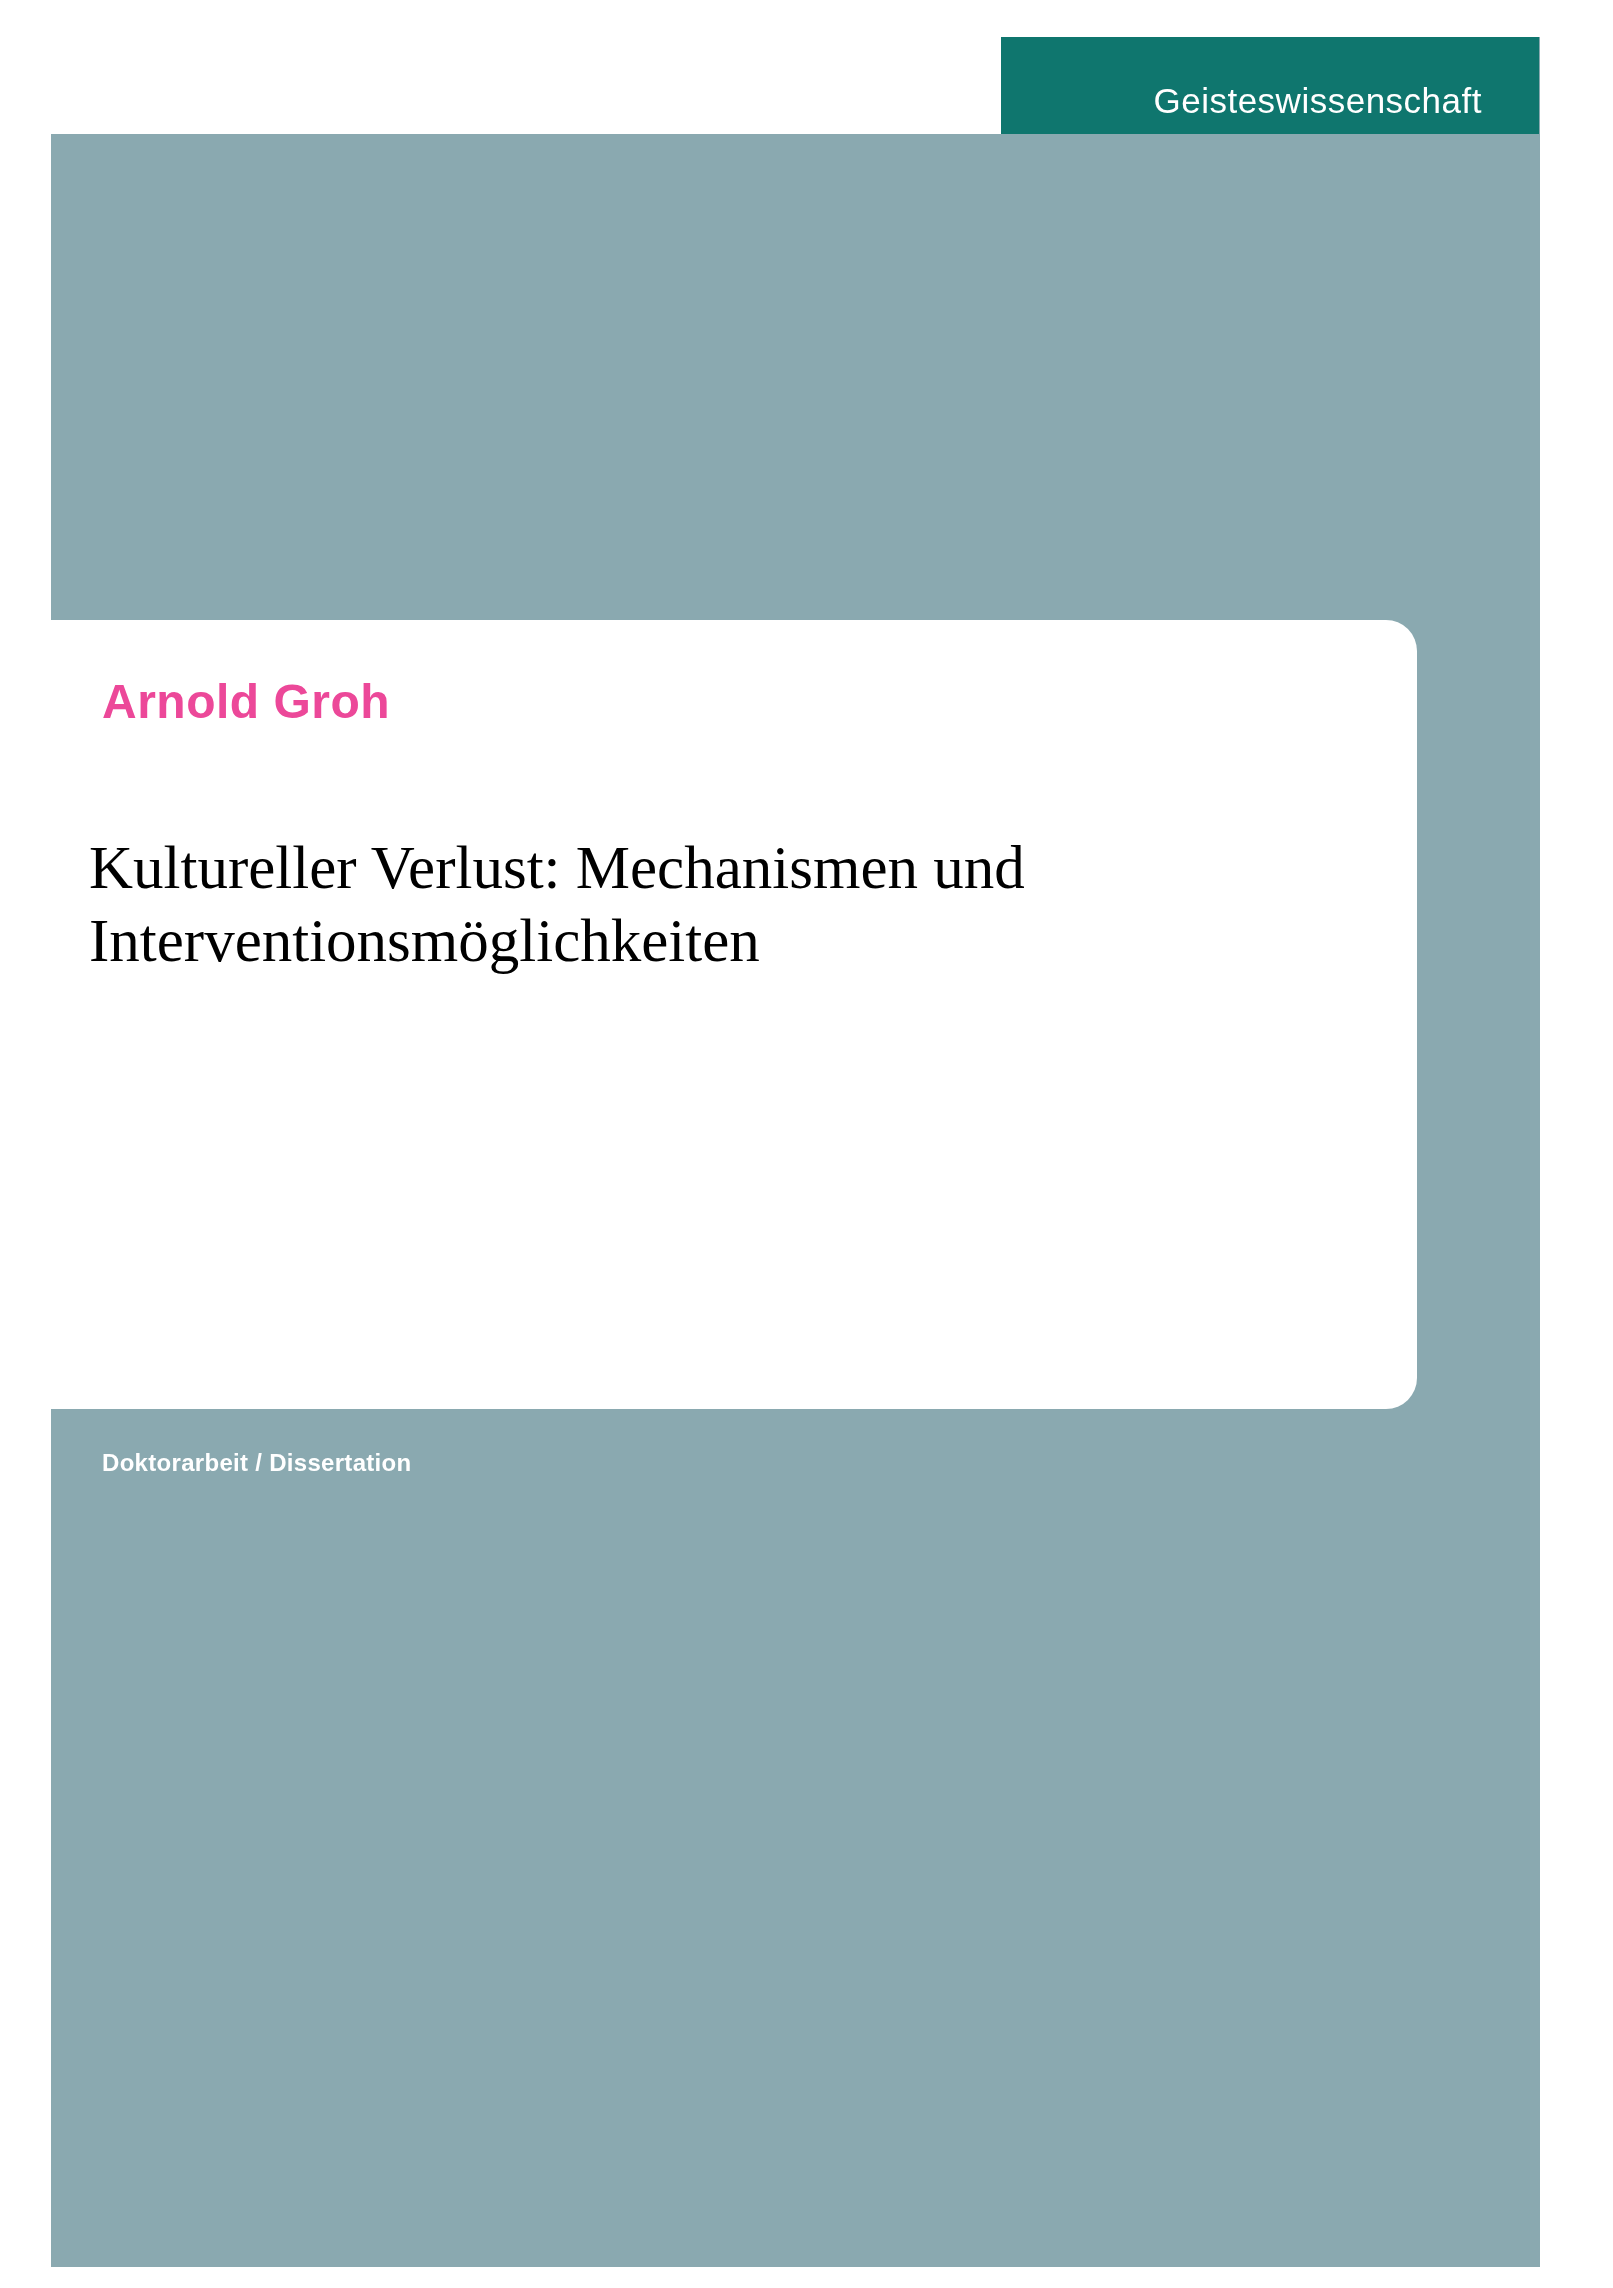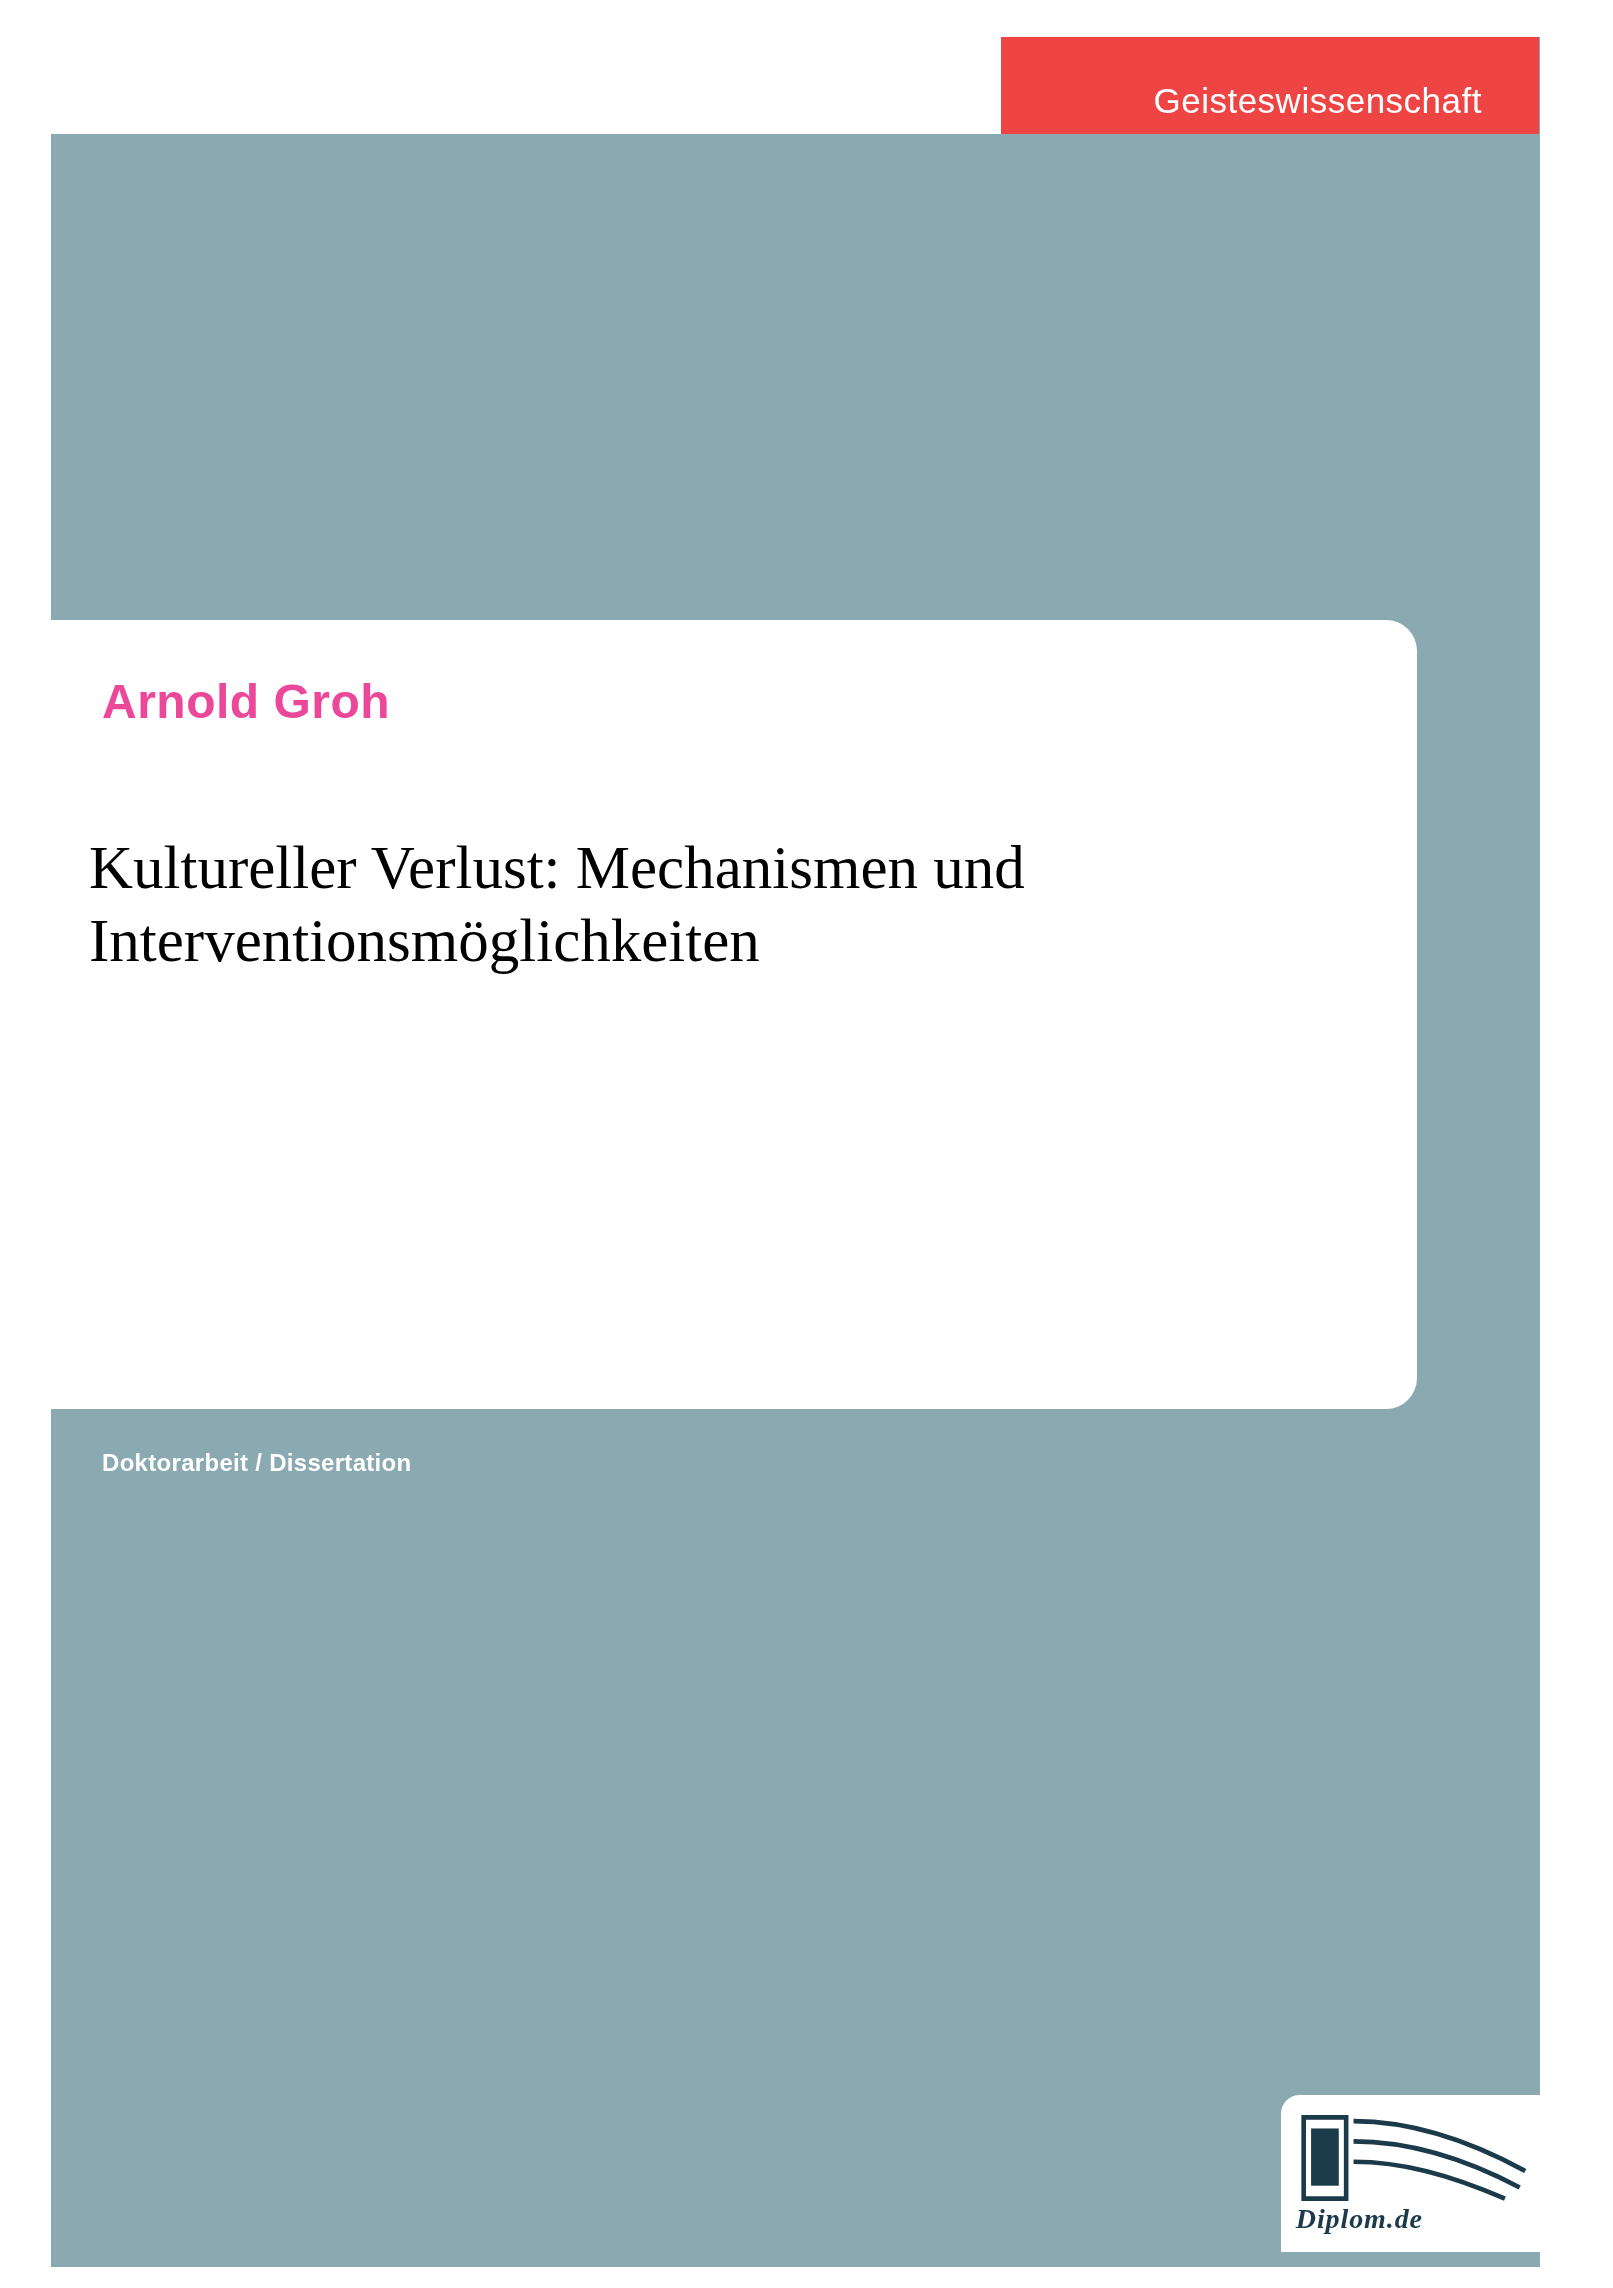--- a/index.html
+++ b/index.html
@@ -44,21 +44,21 @@
     background: #ffffff;
   }
 
   
   .imprint-band {
     position: absolute;
     left: 1001px;
     top: 37px;
     width: 538px;
     height: 97px;
-    background: #ef4444;
+    background: #0f766e;
   }
   .imprint-text {
     position: absolute;
     right: 57px;
     top: 44px;
     font-size: 35px;
     color: #ffffff;
     letter-spacing: 0.5px;
     white-space: nowrap;
   }
@@ -154,31 +154,15 @@
   </div>
 
   <div class="title-card"></div>
 
   <div class="author">Arnold Groh</div>
 
   <div class="title">Kultureller Verlust: Mechanismen und Interventionsmöglichkeiten</div>
 
   <div class="doctype">Doktorarbeit / Dissertation</div>
 
-  <div class="logo">
-    <div class="logo-inner">
-      <span class="logo-mark">
-        <svg width="244" height="96" viewBox="0 0 264 104" xmlns="http://www.w3.org/2000/svg">
-          <g fill="none" stroke="#1b3a4a" stroke-width="5">
-            <path d="M6 8 L6 96 L52 96 L52 8 Z"></path>
-            <path d="M60 12 C120 12 180 30 246 66"></path>
-            <path d="M60 34 C118 34 176 50 240 84"></path>
-            <path d="M60 56 C112 56 164 70 224 96"></path>
-          </g>
-          <rect x="14" y="20" width="30" height="62" fill="#1b3a4a"></rect>
-        </svg>
-      </span>
-      <div class="logo-name">Diplom.de</div>
-    </div>
-  </div>
 
 </div>
 
 
 </body></html>

